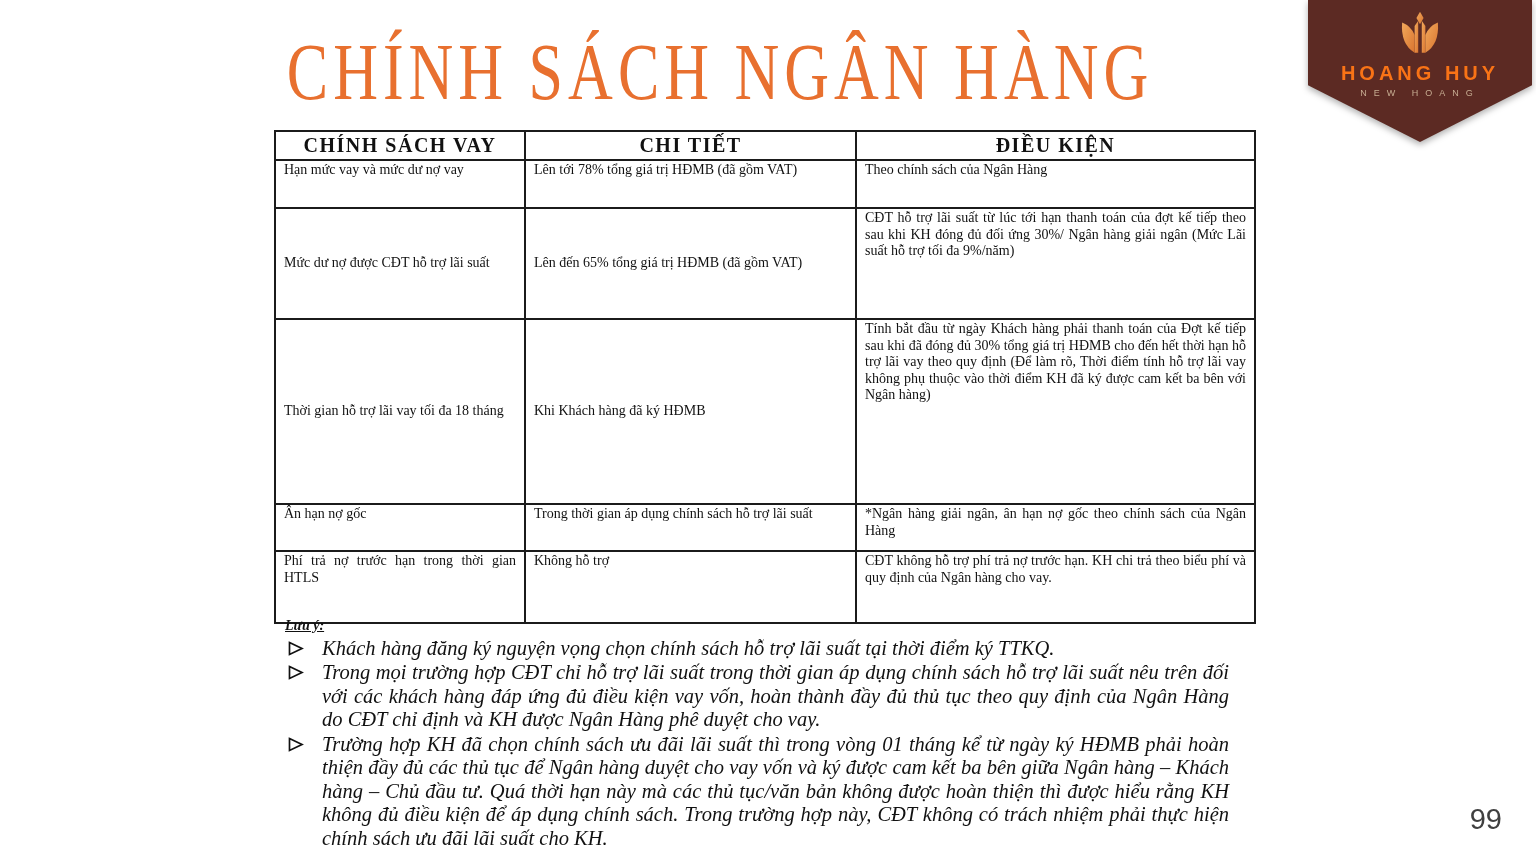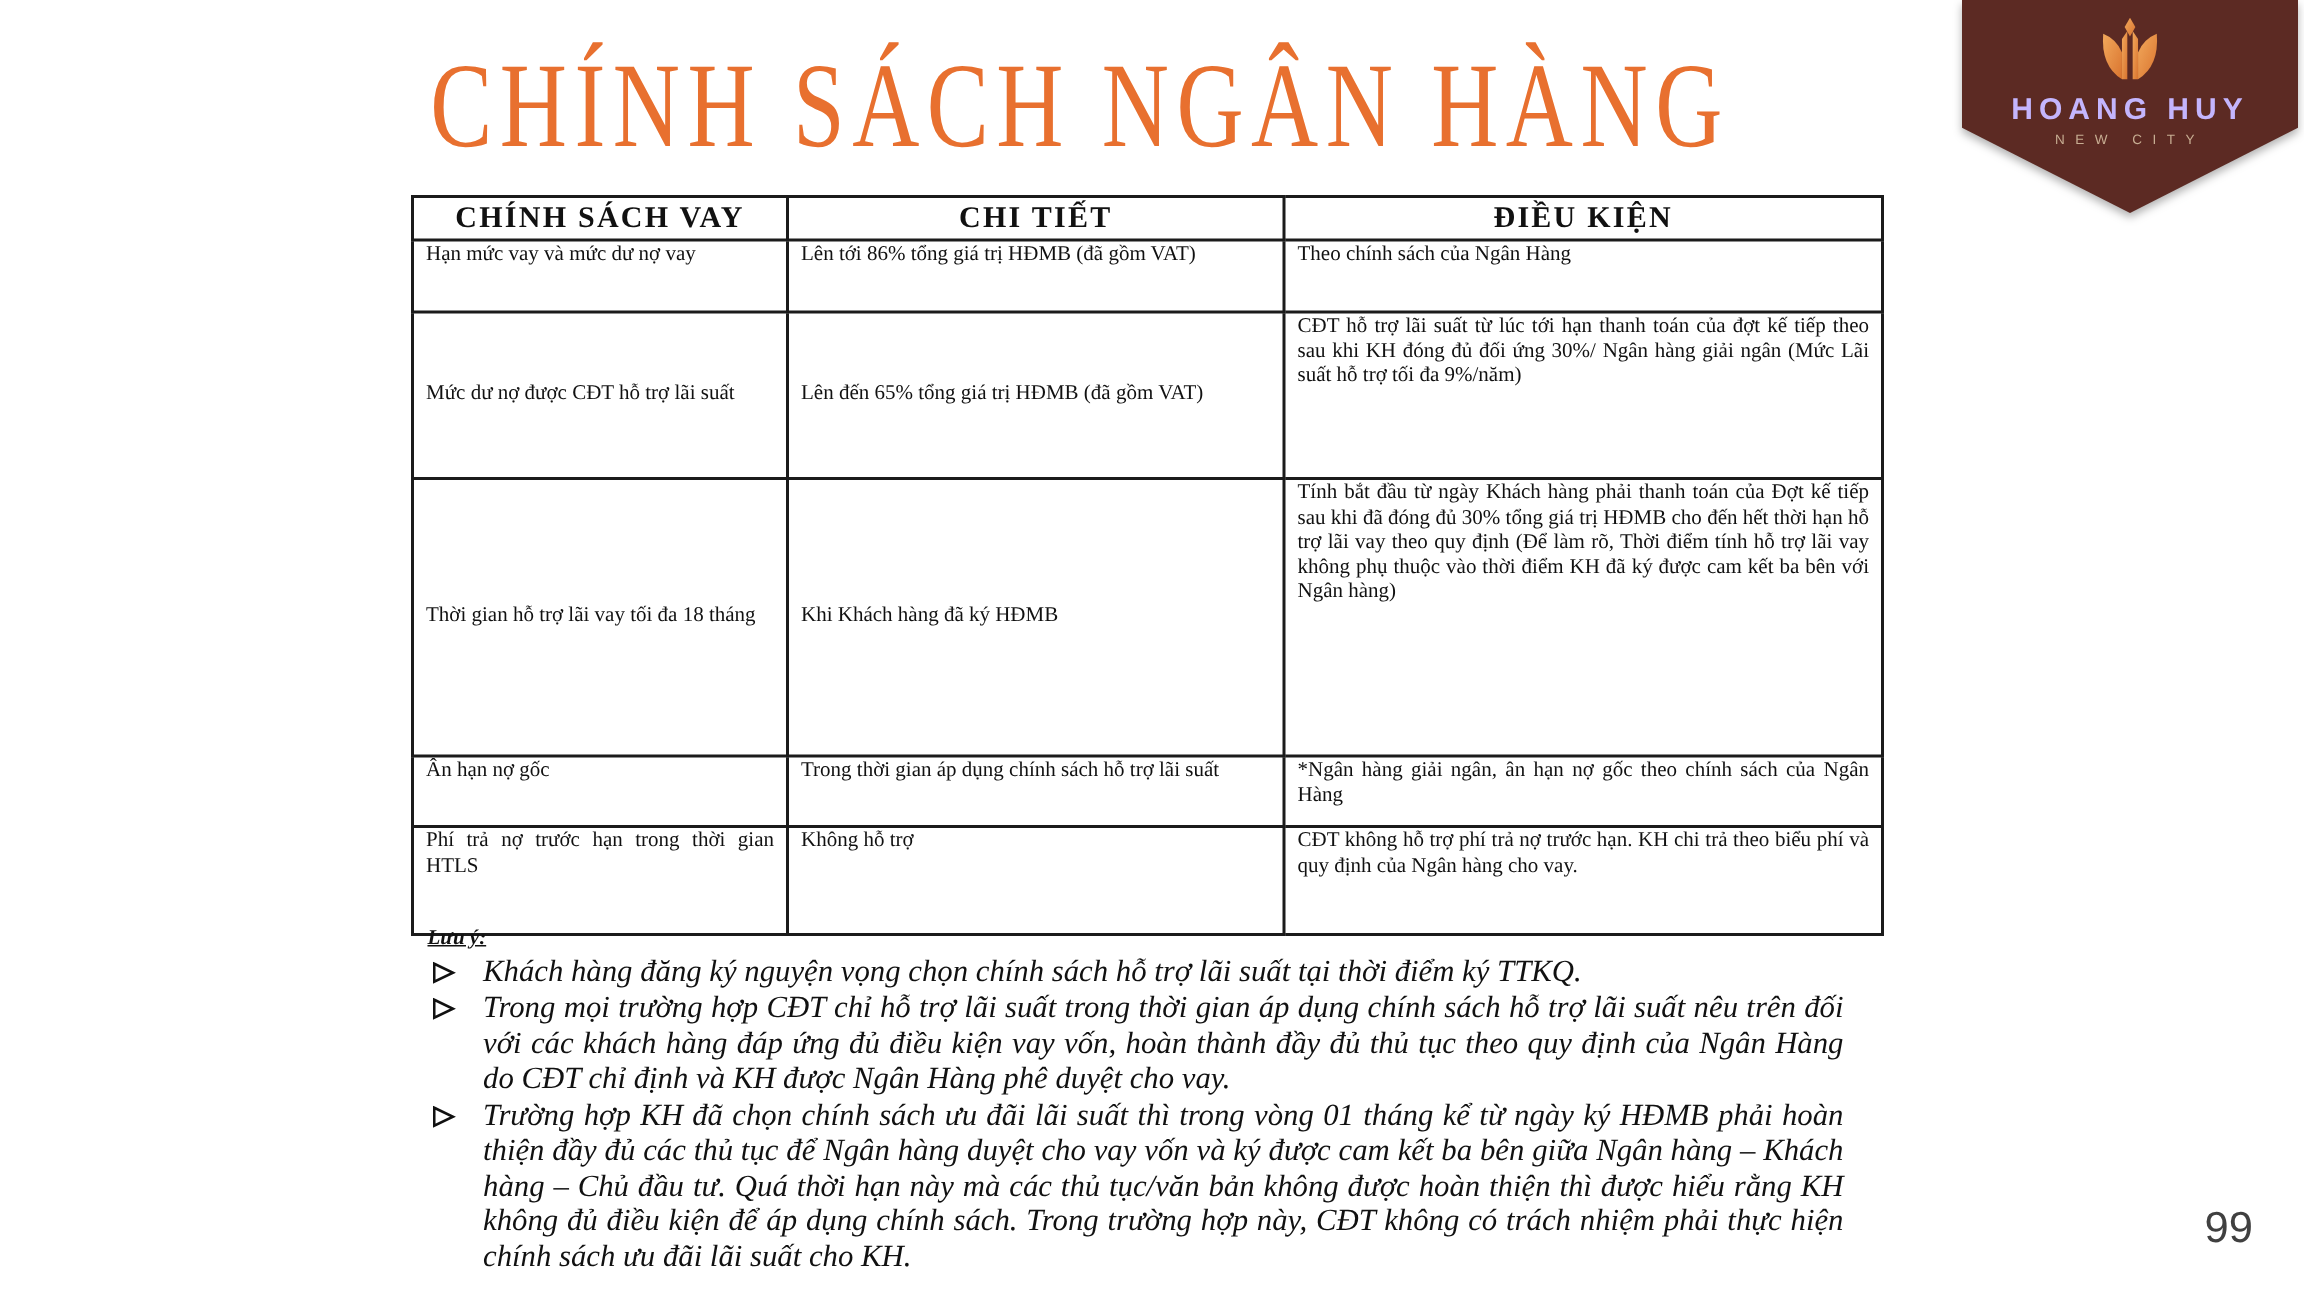--- a/index.html
+++ b/index.html
@@ -64,41 +64,41 @@
             <stop offset="0" stop-color="#F2A95C"></stop>
               <stop offset="1" stop-color="#D9742F"></stop>
           </linearGradient>
         </defs>
         <polygon points="32,2 36,9 32,16 28,9" fill="url(#lg1)"></polygon>
         <path d="M30 12 L30 48 L26 48 L26 18 Z" fill="url(#lg1)"></path>
         <path d="M34 12 L34 48 L38 48 L38 18 Z" fill="url(#lg1)"></path>
         <path d="M12 14 Q10 38 26 48 L26 28 Q22 18 12 14 Z" fill="url(#lg1)"></path>
         <path d="M52 14 Q54 38 38 48 L38 28 Q42 18 52 14 Z" fill="url(#lg1)"></path>
       </svg>
-      <div class="logo-name" style="color:#c4b5fd;">HOANG HUY</div>
-      <div class="logo-sub" style="color:#C7AD92;">NEW CITY</div>
+      <div class="logo-name" style="color:#f97316;">HOANG HUY</div>
+      <div class="logo-sub" style="color:#C7AD92;">NEW HOANG</div>
     </div>
   </div>
 
   <div class="table-wrap">
     <table>
       <colgroup>
           <col style="width:250px">
           <col style="width:331px">
           <col style="width:399px">
         </colgroup>
       <tbody>
           <tr class="r-head">
         <th>CHÍNH SÁCH VAY</th>
         <th>CHI TIẾT</th>
         <th>ĐIỀU KIỆN</th>
       </tr>
       <tr class="r1">
         <td>Hạn mức vay và mức dư nợ vay</td>
-        <td>Lên tới 86% tổng giá trị HĐMB (đã gồm VAT)</td>
+        <td>Lên tới 78% tổng giá trị HĐMB (đã gồm VAT)</td>
         <td>Theo chính sách của Ngân Hàng</td>
       </tr>
       <tr class="r2">
         <td class="vmid">Mức dư nợ được CĐT hỗ trợ lãi suất</td>
         <td class="vmid">Lên đến 65% tổng giá trị HĐMB (đã gồm VAT)</td>
         <td class="just">CĐT hỗ trợ lãi suất từ lúc tới hạn thanh toán của đợt kế tiếp theo sau khi KH đóng đủ đối ứng 30%/ Ngân hàng giải ngân (Mức Lãi suất hỗ trợ tối đa 9%/năm)</td>
       </tr>
       <tr class="r3">
         <td class="vmid">Thời gian hỗ trợ lãi vay tối đa 18 tháng</td>
         <td class="vmid">Khi Khách hàng đã ký HĐMB</td>

